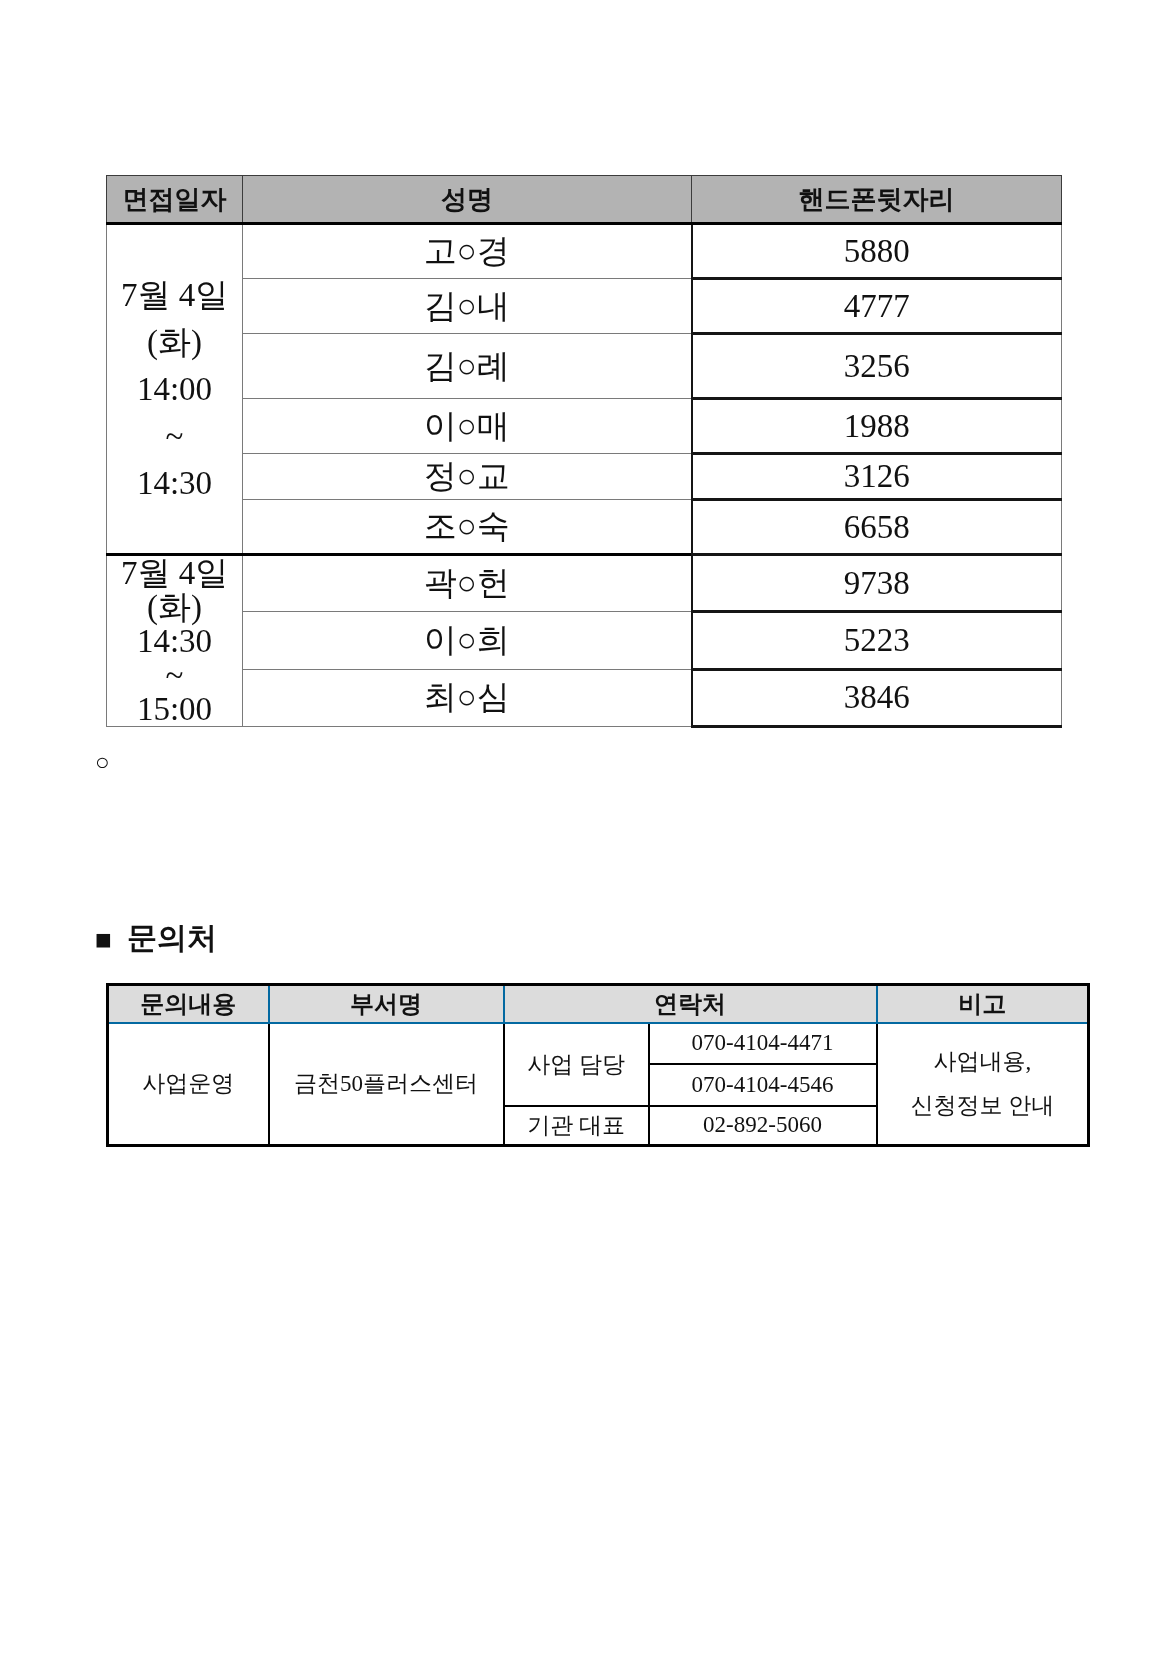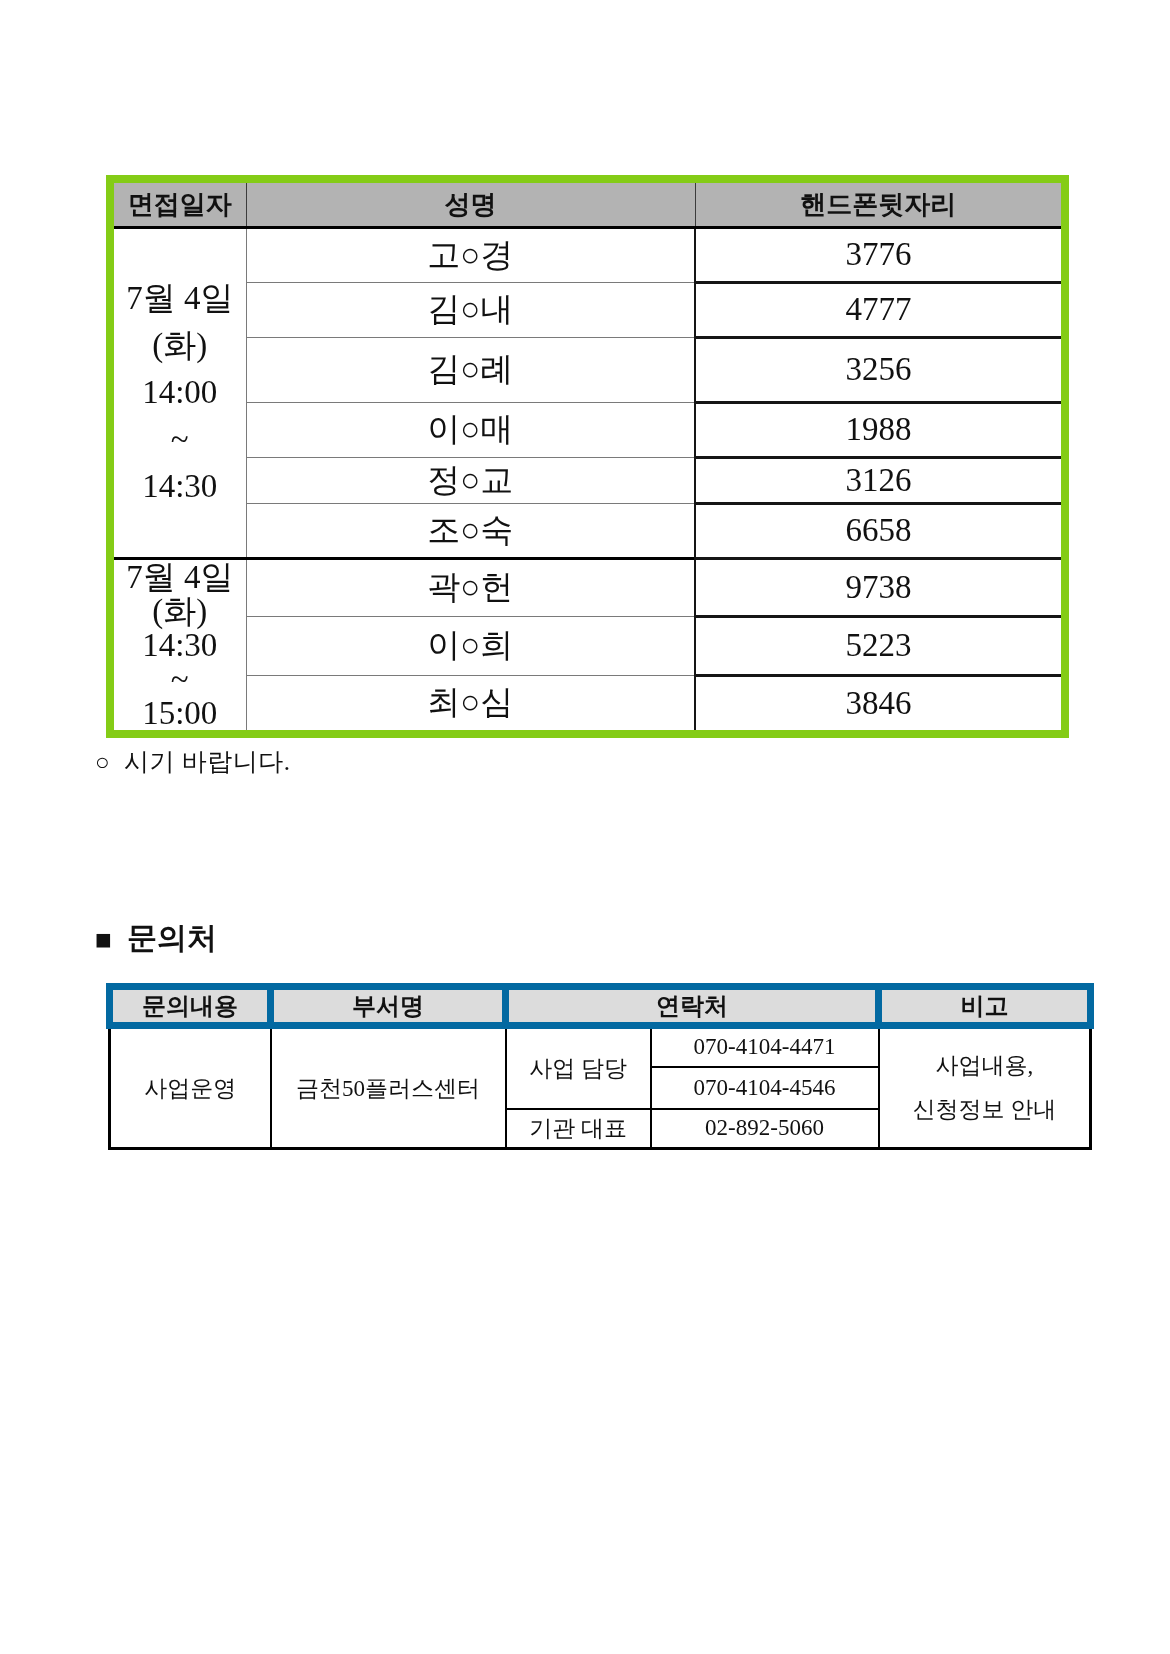--- a/index.html
+++ b/index.html
@@ -14,21 +14,21 @@
     overflow: hidden;
   }
 
   
   table { border-collapse: collapse; table-layout: fixed; }
   .itable {
     position: absolute;
     left: 106px;
     top: 175px;
     width: 955px;
-    border: 8px solid #84cc16;
+    border: 1px solid #84cc16;
   }
   .itable th {
     background: #b3b3b3;
     font-weight: 700;
     font-size: 26px;
     border: 1px solid #3c3c3c;
     border-bottom: 3px solid #000;
     padding: 0;
     text-align: center;
     vertical-align: middle;
@@ -88,21 +88,21 @@
     position: absolute;
     left: 106px;
     top: 983px;
     width: 981px;
     border: 3px solid #000;
   }
   .ctable th {
     background: #dcdcdc;
     font-weight: 700;
     font-size: 24px;
-    border: 7px solid #0369a1;
+    border: 2px solid #0369a1;
     padding: 0;
     text-align: center;
     vertical-align: middle;
   }
   .ctable td {
     font-size: 23px;
     border: 2px solid #000;
     padding: 0;
     text-align: center;
     vertical-align: middle;
@@ -131,21 +131,21 @@
       <td class="date-cell" rowspan="6">
         <div class="date-lines-g1">
           <div>7월 4일</div>
           <div>(화)</div>
           <div>14:00</div>
           <div>~</div>
           <div>14:30</div>
         </div>
       </td>
       <td class="name-cell">고○경</td>
-      <td class="phone-cell">3776</td>
+      <td class="phone-cell">5880</td>
     </tr>
     <tr style="height:55px">
       <td class="name-cell">김○내</td>
       <td class="phone-cell">4777</td>
     </tr>
     <tr style="height:65px">
       <td class="name-cell">김○례</td>
       <td class="phone-cell">3256</td>
     </tr>
     <tr style="height:55px">
@@ -181,21 +181,20 @@
     <tr style="height:55px">
       <td class="name-cell">최○심</td>
       <td class="phone-cell">3846</td>
     </tr>
   </tbody>
     </table>
 
   <div class="notice">
     <span class="bullet">○</span>
     <div>
-      <div>시기 바랍니다.</div>
     </div>
   </div>
 
   <div class="section-heading">
     <span class="sq">■</span>
     <span>문의처</span>
   </div>
 
   <table class="ctable">
     <colgroup>

